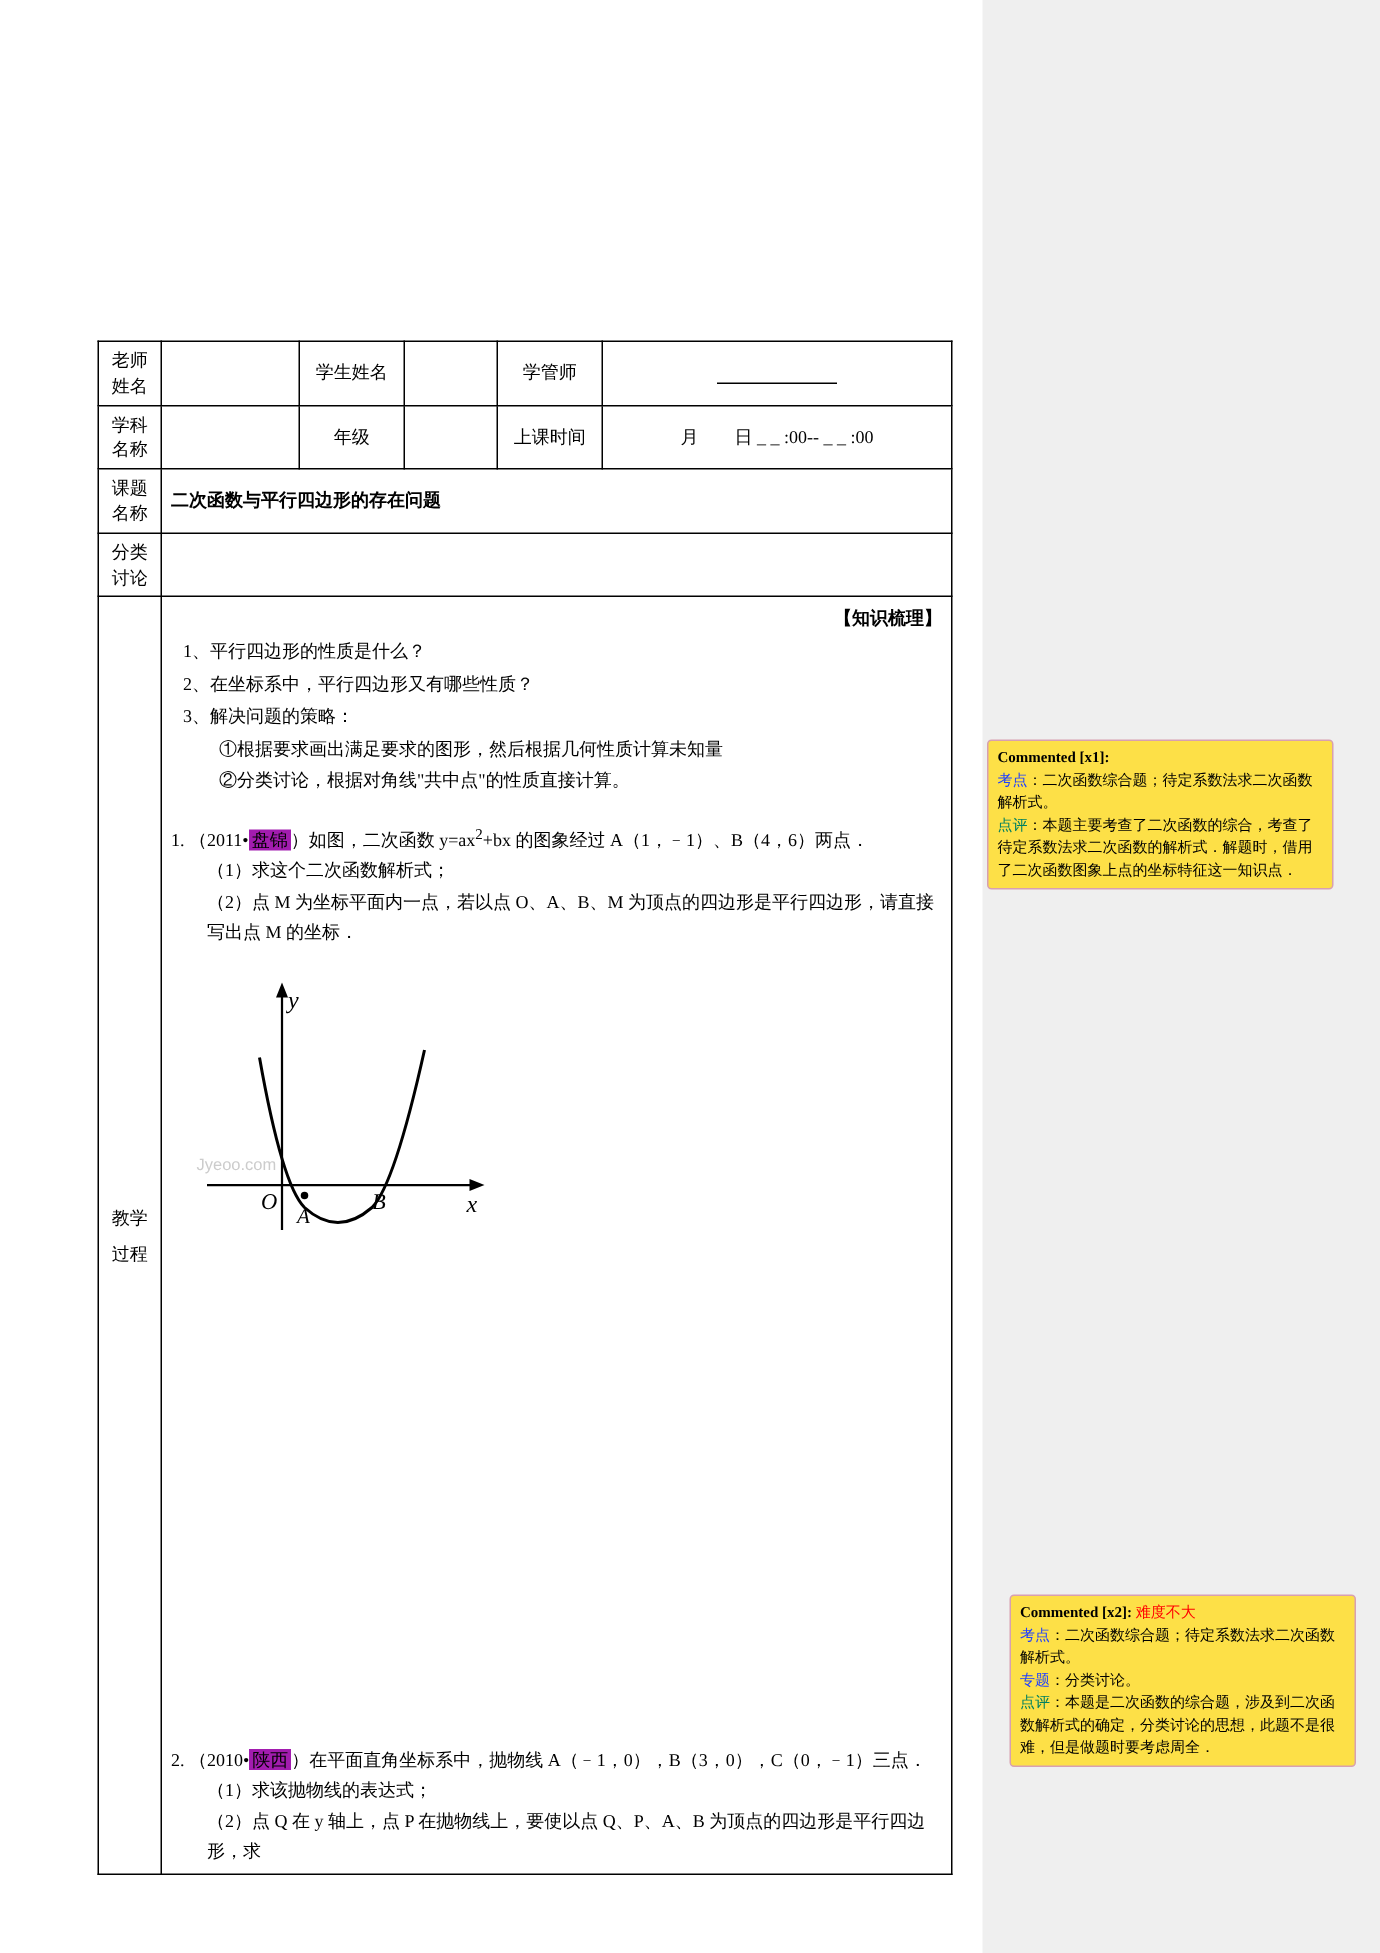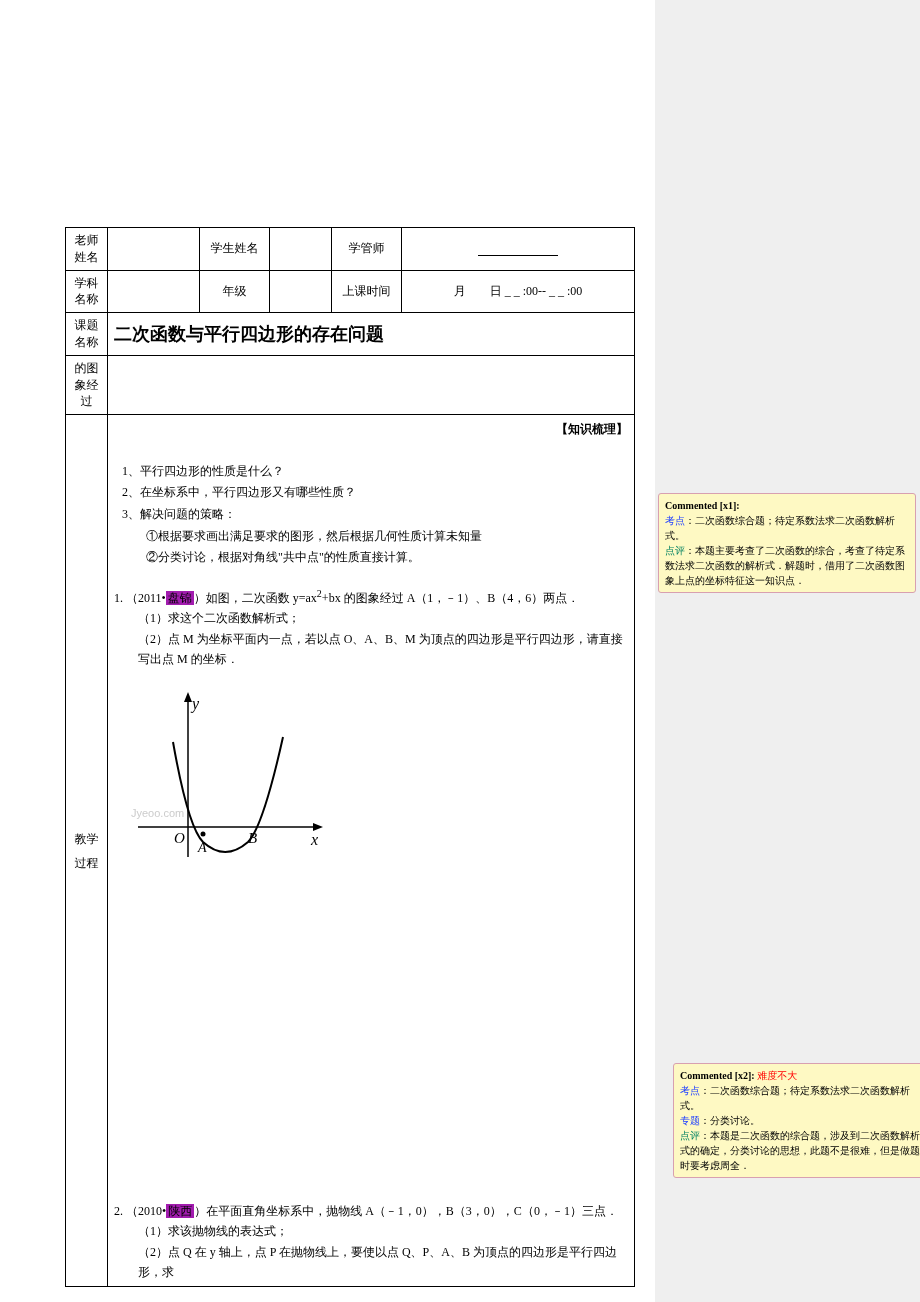--- a/index.html
+++ b/index.html
@@ -54,52 +54,51 @@
       border-bottom: 1px solid #000;
       min-width: 80px;
       height: 14px;
       vertical-align: middle;
     }
     .time-cell {
       text-align: center;
     }
     .topic-cell {
       font-weight: bold;
-      font-size: 18px;
+      font-size: 12px;
       font-family: "SimHei", "黑体", sans-serif;
     }
     .content-cell {
       vertical-align: top;
       padding: 8px 10px;
       line-height: 1.8;
       font-size: 12px;
     }
     .knowledge-title {
       font-weight: bold;
       text-align: right;
     }
     .knowledge-list {
       padding-left: 8px;
-      margin-top: 20px;
     }
     .problem-block {
       margin-top: 16px;
       line-height: 1.7;
     }
     .highlight-loc {
       background: #a21caf;
       padding: 0 2px;
     }
     .graph-svg {
       margin: 18px 0 10px 14px;
     }
     .comment-box {
       position: absolute;
-      width: 258px;
-      background: #fef9c3;
+      width: 231px;
+      background: #fde047;
       border: 1px solid #d8a0b0;
       border-radius: 3px;
       padding: 4px 6px;
       font-size: 10px;
       line-height: 1.5;
       font-family: "SimSun", serif;
     }
     .comment-header {
       font-weight: bold;
       font-size: 10px;
@@ -129,21 +128,21 @@
     <td class="label-cell">年级</td>
     <td></td>
     <td class="label-cell">上课时间</td>
     <td class="time-cell">月　　日 _ _ :00-- _ _ :00</td>
   </tr>
   <tr>
     <td class="label-cell">课题名称</td>
     <td colspan="5" class="topic-cell">二次函数与平行四边形的存在问题</td>
   </tr>
   <tr>
-    <td class="label-cell">的图象经过</td>
+    <td class="label-cell">分类讨论</td>
     <td colspan="5"></td>
   </tr>
   <tr>
     <td class="label-cell" style="height:780px;vertical-align:middle">
       <div style="line-height:2">教学过程</div>
     </td>
     <td colspan="5" class="content-cell">
       <div>
         <div class="knowledge-title">【知识梳理】</div>
         <div class="knowledge-list">

